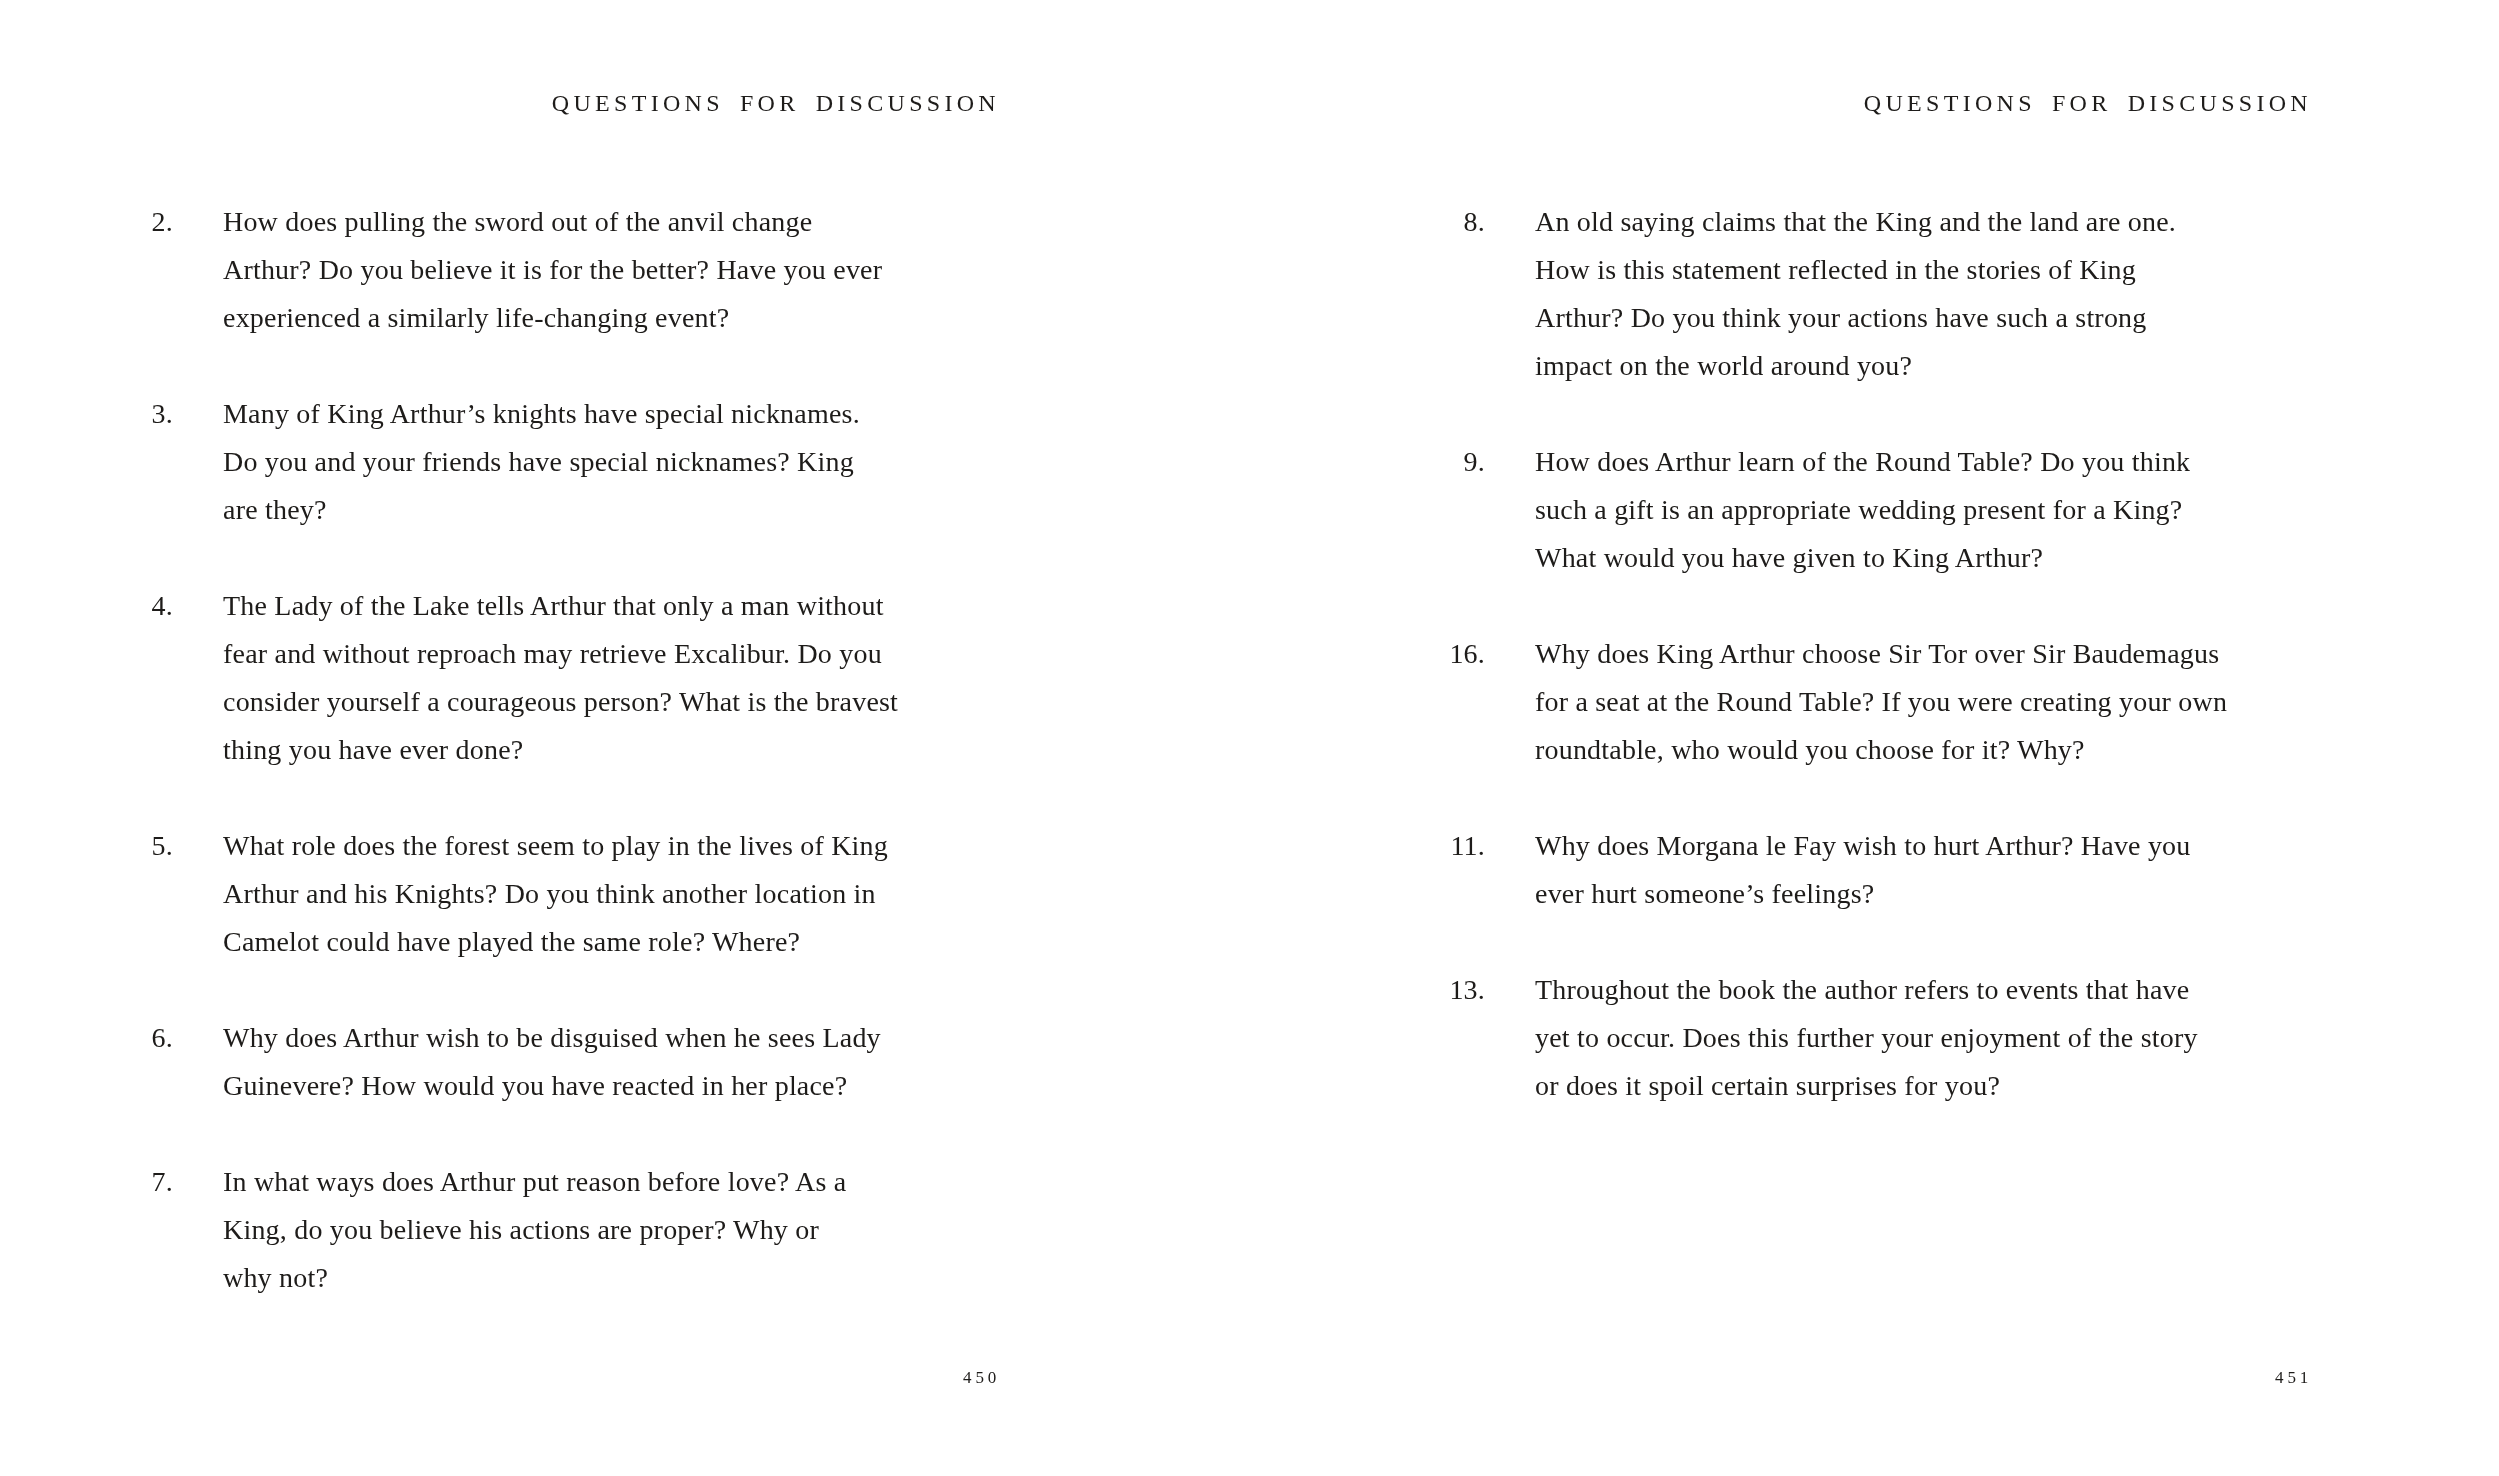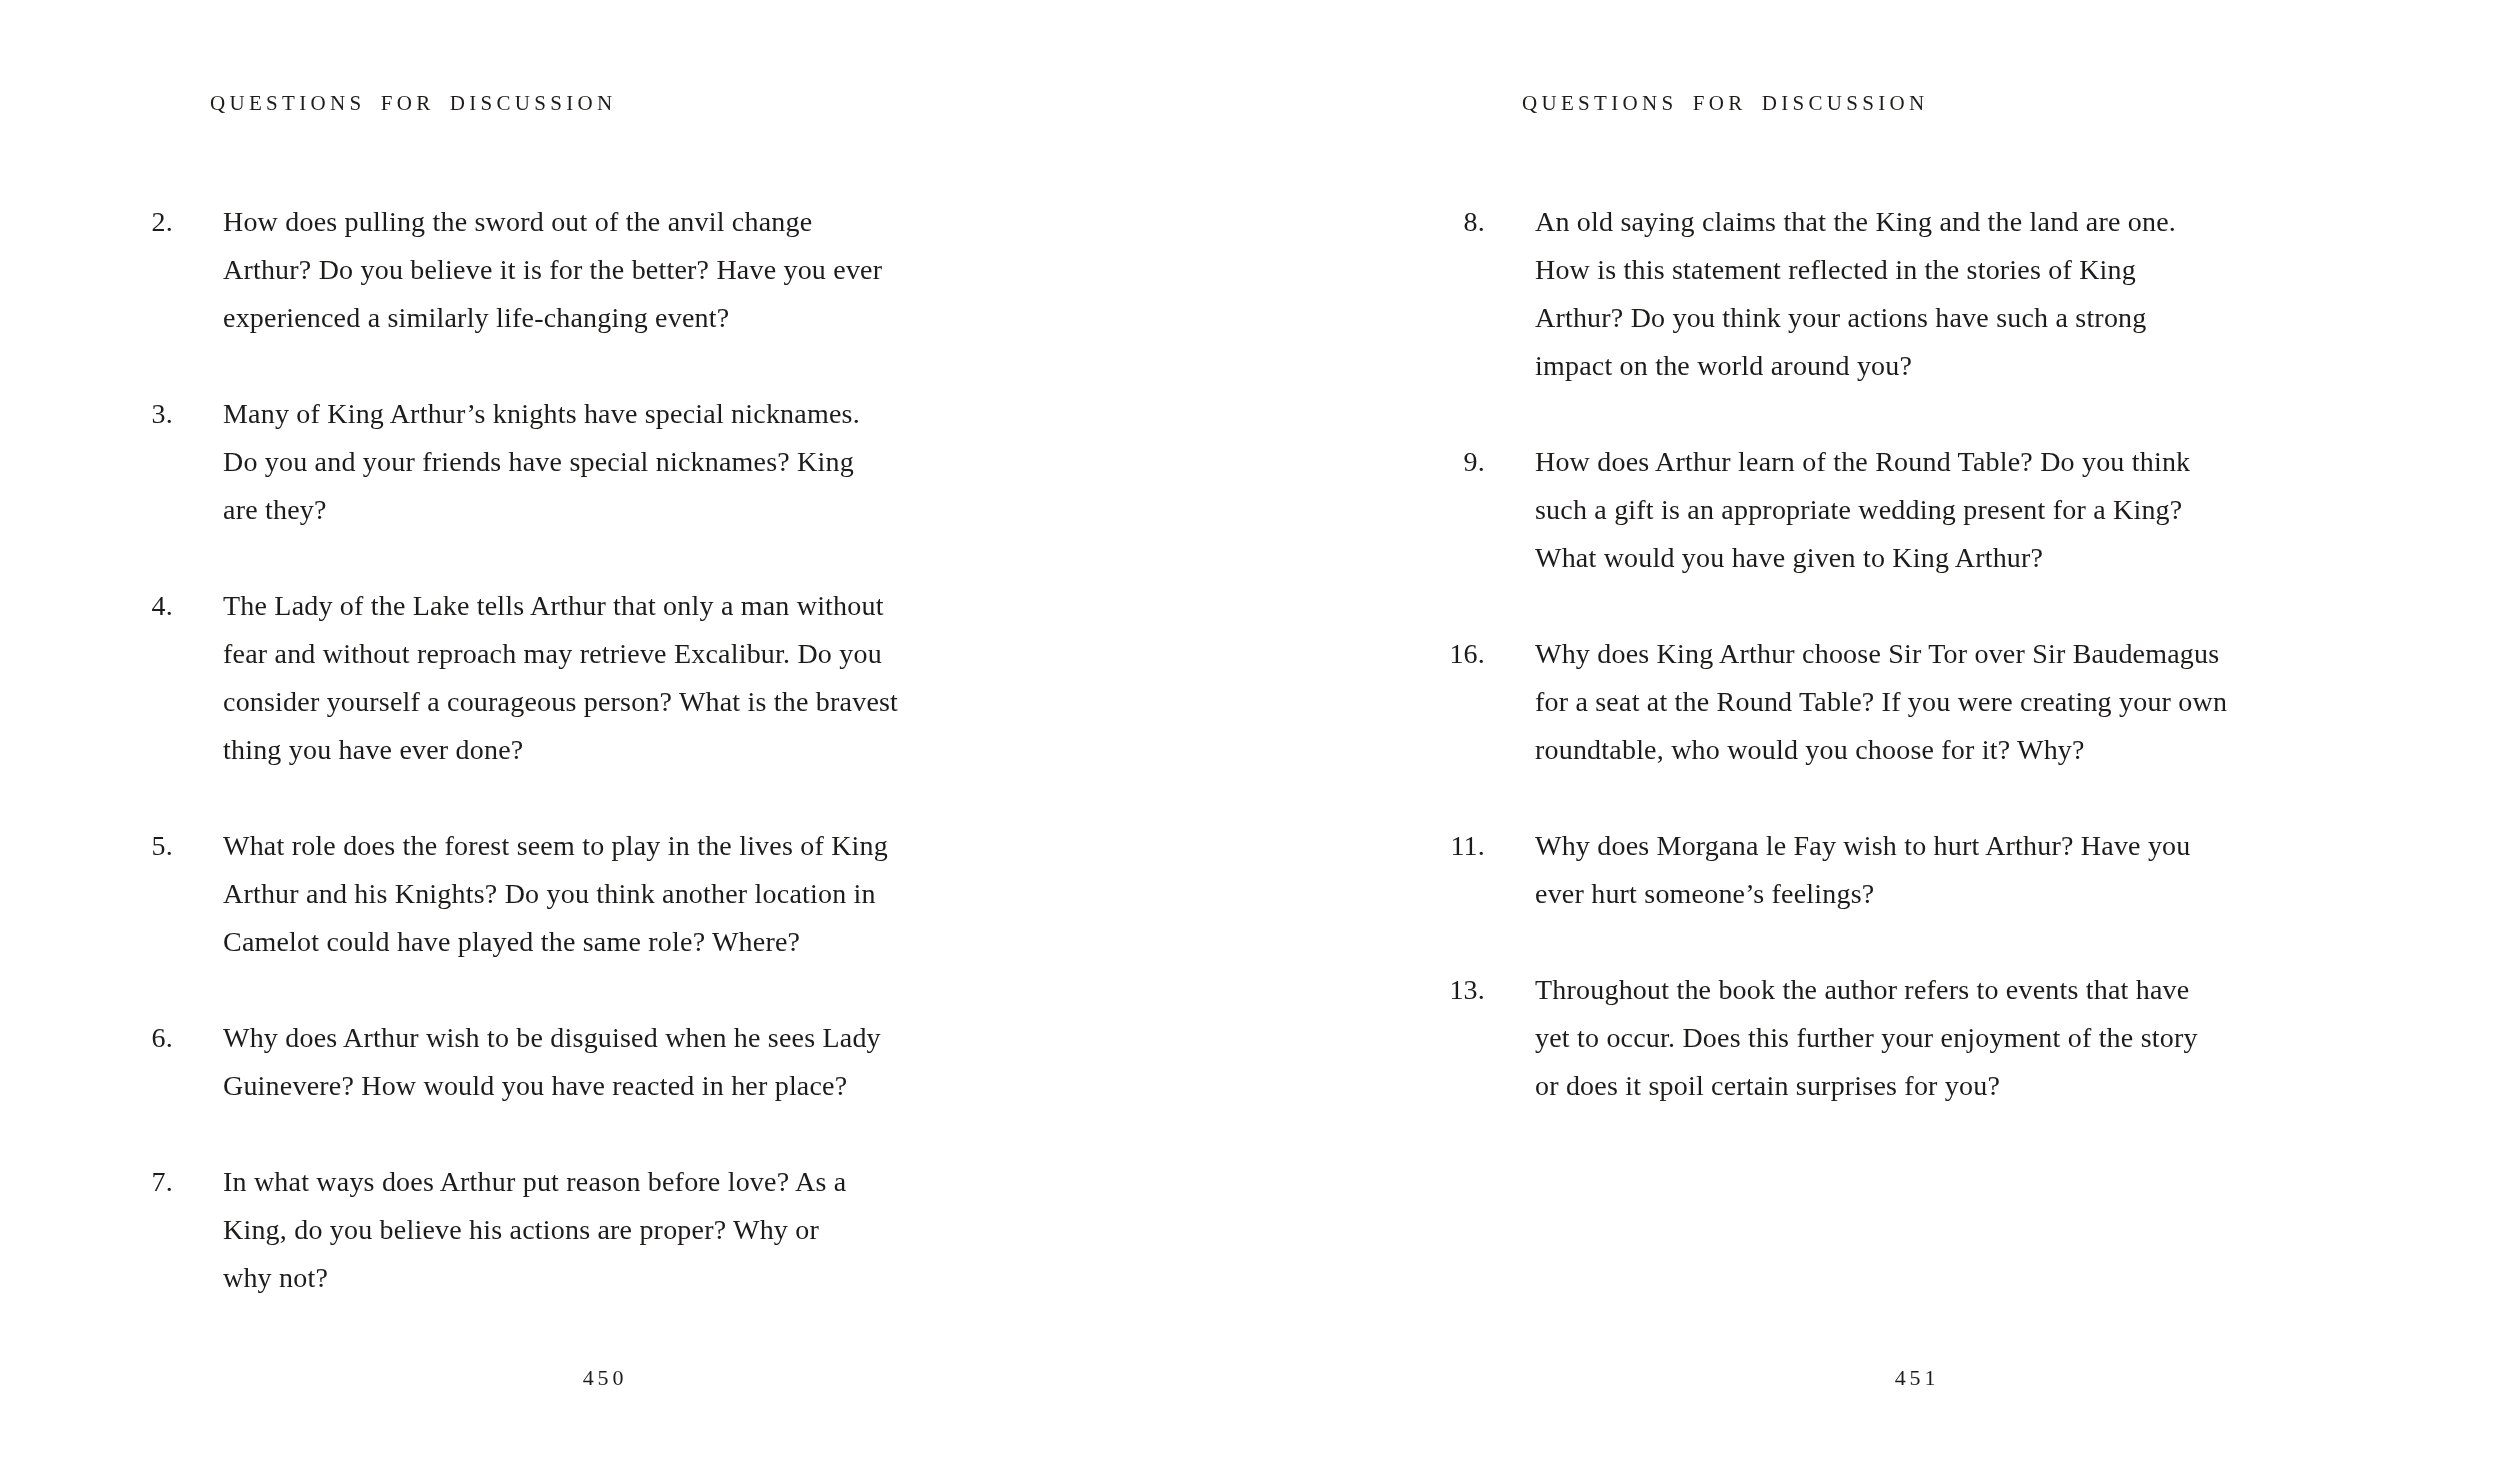--- a/index.html
+++ b/index.html
@@ -23,22 +23,22 @@
     position: absolute;
     top: 91px;
     width: 877px;
     height: 1346px;
   }
   .page.left  { left: 123px; }
   .page.right { left: 1435px; }
   .page-header {
     margin-left: 87px;
     width: 790px;
-    text-align: left;
-    font-size: 21px;
+    text-align: right;
+    font-size: 24px;
     line-height: 24px;
     letter-spacing: 4.3px;
     word-spacing: 5.8px;
     font-weight: normal;
     text-transform: uppercase;
   }
   .questions {
     margin-top: 83px;
   }
   .question {
@@ -56,22 +56,22 @@
   .q-text {
     white-space: pre-line;
     letter-spacing: 0.2px;
     margin-left: 13px;
   }
   .page-number {
     position: absolute;
     top: 1273px;
     left: 87px;
     width: 790px;
-    text-align: center;
-    font-size: 22px;
+    text-align: right;
+    font-size: 17px;
     line-height: 27px;
     letter-spacing: 3.8px;
   }
 </style>
 </head>
 <body style="background: rgb(255, 255, 255); color: rgb(30, 28, 26);">
 
 <div class="spread">
 
   <div class="page left">

